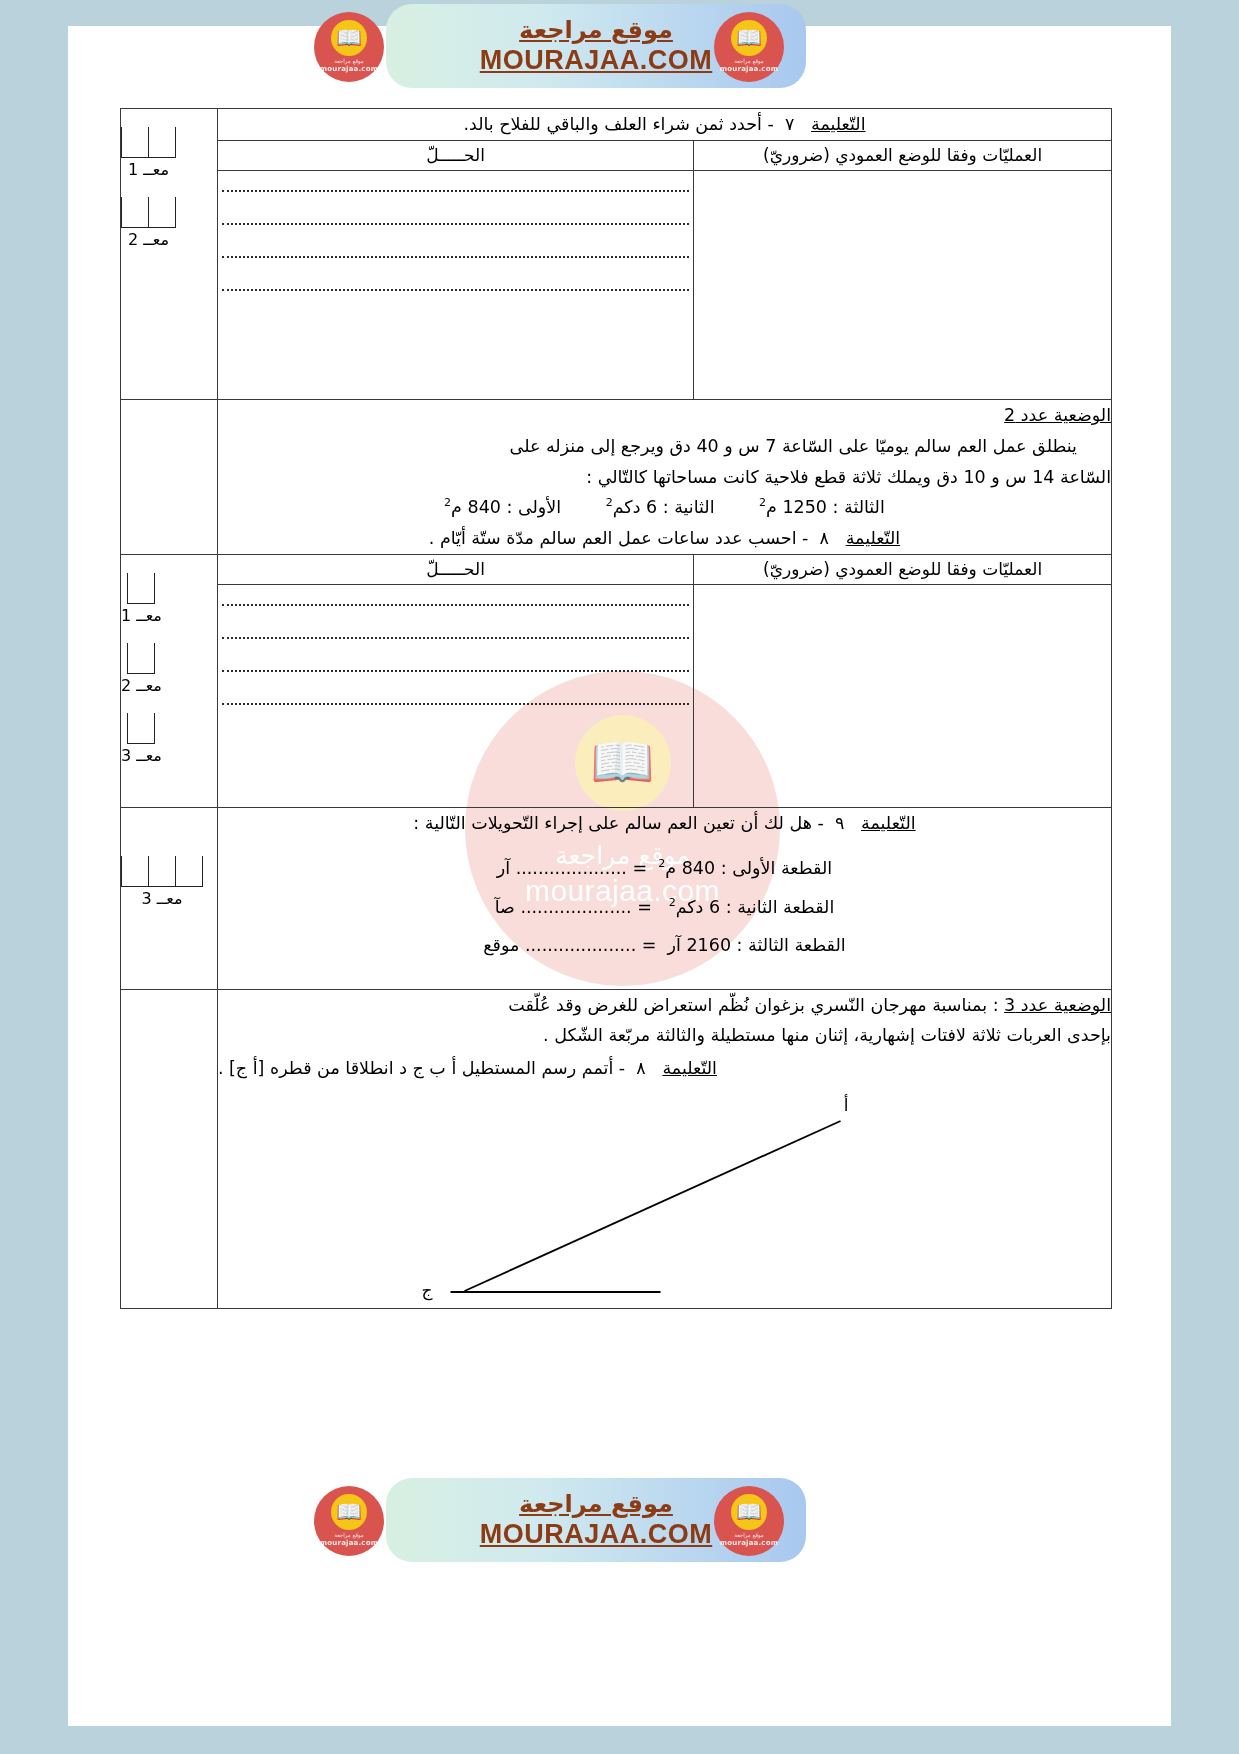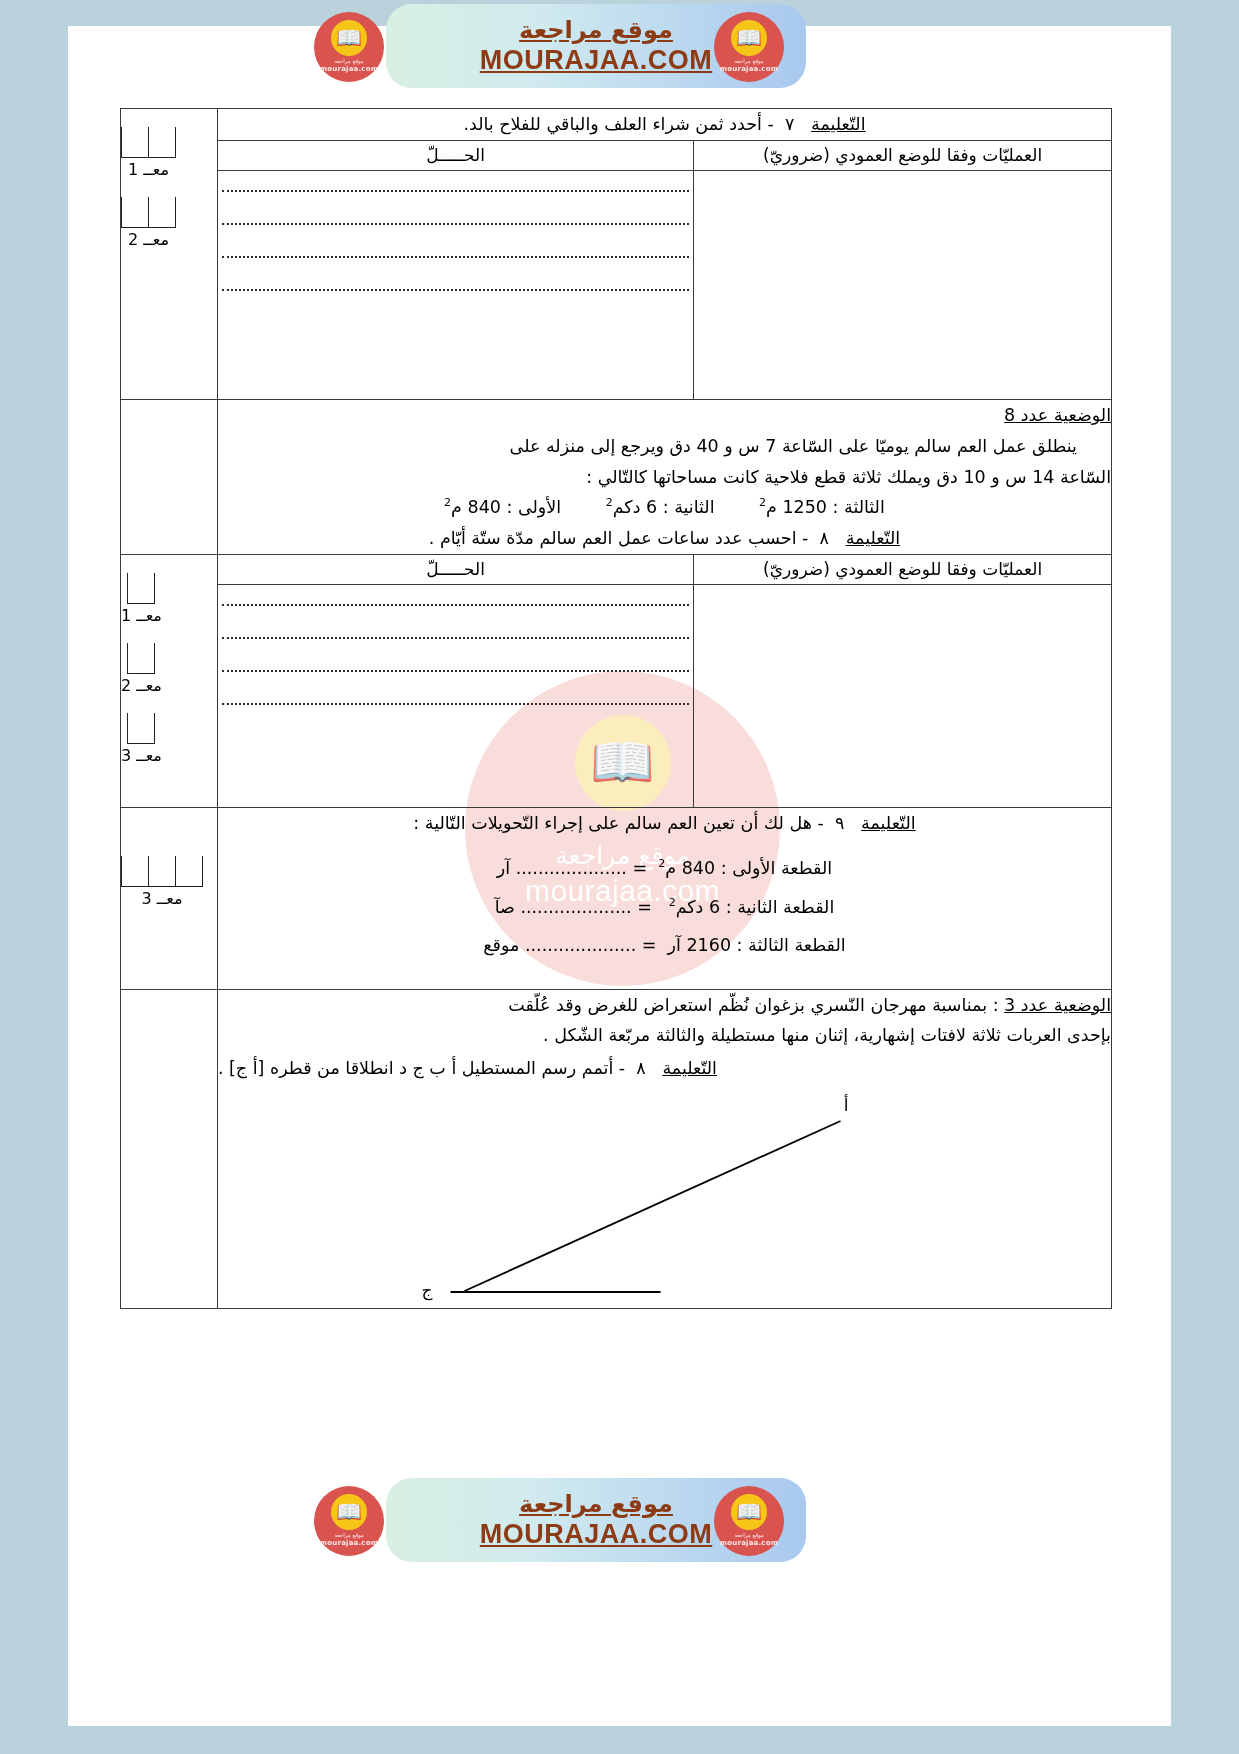--- a/index.html
+++ b/index.html
@@ -219,21 +219,21 @@
         <div class="dots"></div>
         <div class="dots"></div>
         <div class="dots"></div>
         <div class="dots"></div>
       </td>
     </tr>
 
     <tr>
       <td colspan="2" class="cell-pad">
         <div class="txt">
-          <span class="u">الوضعية عدد 8</span>
+          <span class="u">الوضعية عدد 2</span>
         </div>
         <div class="txt indent">ينطلق عمل العم سالم يوميّا على السّاعة 7 س و 40 دق ويرجع إلى منزله على</div>
         <div class="txt">السّاعة 14 س و 10 دق ويملك ثلاثة قطع فلاحية كانت مساحاتها كالتّالي :</div>
         <div class="txt" style="text-align:center">
           <span><span>الثالثة : 1250 م</span><sup>2</sup></span>
           &nbsp;&nbsp;&nbsp;&nbsp;&nbsp;&nbsp;
           <span><span>الثانية : 6 دكم</span><sup>2</sup></span>
           &nbsp;&nbsp;&nbsp;&nbsp;&nbsp;&nbsp;
           <span><span>الأولى : 840 م</span><sup>2</sup></span>
         </div>

